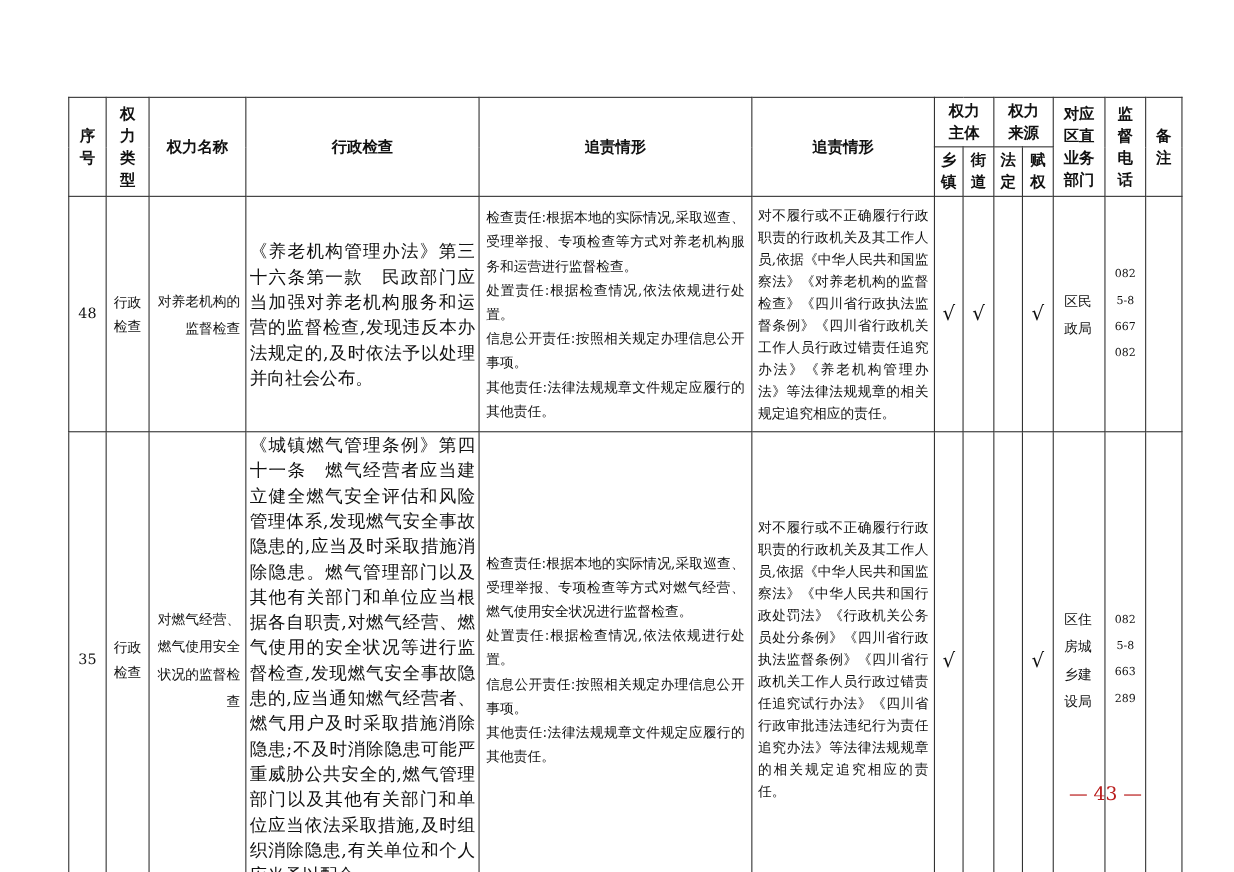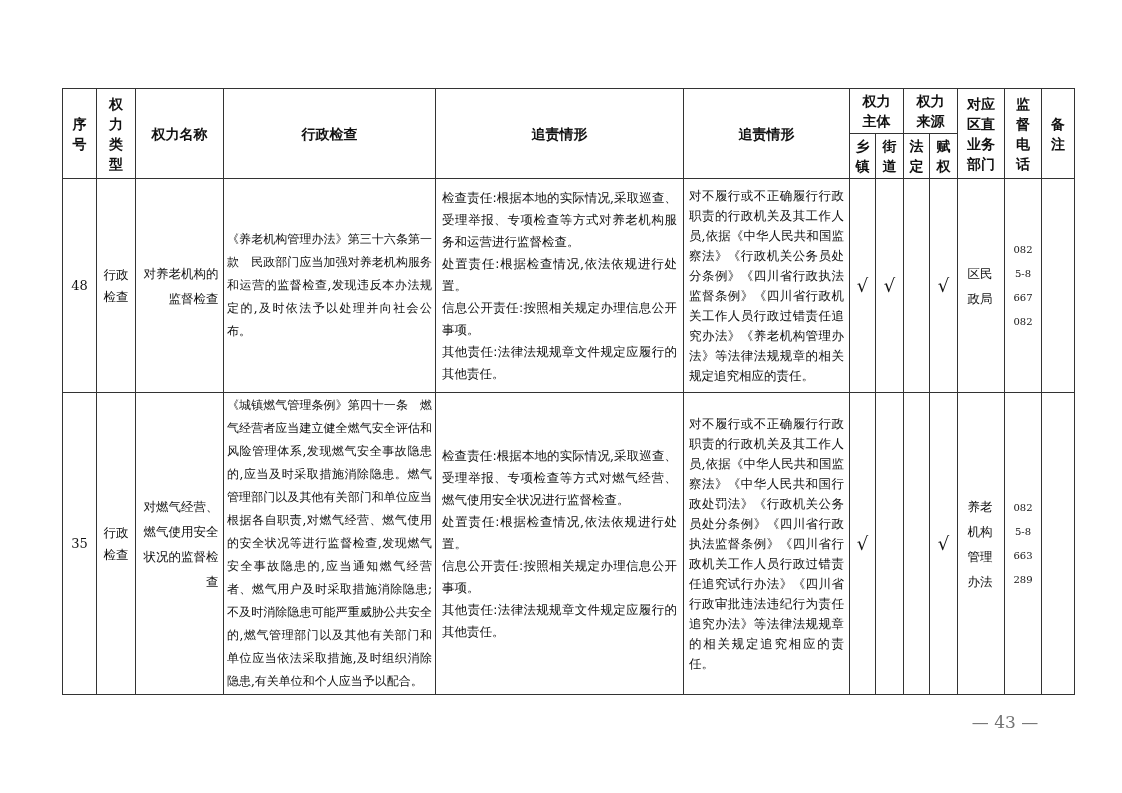--- a/index.html
+++ b/index.html
@@ -22,35 +22,35 @@
   tr.hdr-sub    { height:44px; }
   tr.row-48     { height:214px; }
   tr.row-49     { height:302px; }
 
   td { font-size:12.5px; }
   .c-serial  { text-align:center; font-size:13px; }
   .c-type    { text-align:center; line-height:22px; padding:0 4px; }
   .c-name    { padding:0; }
   .name-inner{ width:78px; margin:0 auto; line-height:25px; text-align:right; }
   .c-basis   { padding:0; }
-  .basis-text{ font-size:12px; line-height:23px; text-align:justify; padding:0 3px; }
+  .basis-text{ font-size:16px; line-height:23px; text-align:justify; padding:0 3px; }
   .c-duty    { padding:0 6px; }
   .duty-item { line-height:22px; text-align:justify; }
   .duty-label{ font-family:"DejaVu Sans","Liberation Sans",sans-serif; font-weight:400; }
   .c-acc     { padding:0; }
   .acc-text  { line-height:20px; text-align:justify; padding:0 5px; }
   .c-check   { text-align:center; font-size:18px; }
   .c-dept    { text-align:center; }
   .dept-inner{ width:27px; margin:14px auto; line-height:25px; text-align:left; }
   .c-phone   { text-align:center; }
   .c-phone div { line-height:24px; font-size:10px; }
   .c-remark  { text-align:center; }
   .page-number {
     position:absolute; left:935px; top:712px; width:140px;
-    text-align:center; font-size:17px; color:#737373;
+    text-align:center; font-size:17px; color:#b91c1c;
     font-family:"DejaVu Serif","Liberation Serif",serif;
   }
 </style>
 </head>
 <body>
 
 <div class="page">
   <table class="power-table">
     <colgroup>
       <col style="width:34px">
@@ -115,21 +115,21 @@
         <td class="c-basis">
           <div class="basis-text">《养老机构管理办法》第三十六条第一款　民政部门应当加强对养老机构服务和运营的监督检查,发现违反本办法规定的,及时依法予以处理并向社会公布。</div>
         </td>
         <td class="c-duty">
           <div class="duty-item"><span class="duty-label">检查责任:</span><span>根据本地的实际情况,采取巡查、受理举报、专项检查等方式对养老机构服务和运营进行监督检查。</span></div>
           <div class="duty-item"><span class="duty-label">处置责任:</span><span>根据检查情况,依法依规进行处置。</span></div>
           <div class="duty-item"><span class="duty-label">信息公开责任:</span><span>按照相关规定办理信息公开事项。</span></div>
           <div class="duty-item"><span class="duty-label">其他责任:</span><span>法律法规规章文件规定应履行的其他责任。</span></div>
         </td>
         <td class="c-acc">
-          <div class="acc-text">对不履行或不正确履行行政职责的行政机关及其工作人员,依据《中华人民共和国监察法》《行政机关公务员处分条例》《四川省行政执法监督条例》《四川省行政机关工作人员行政过错责任追究办法》《养老机构管理办法》等法律法规规章的相关规定追究相应的责任。</div>
+          <div class="acc-text">对不履行或不正确履行行政职责的行政机关及其工作人员,依据《中华人民共和国监察法》《对养老机构的监督检查》《四川省行政执法监督条例》《四川省行政机关工作人员行政过错责任追究办法》《养老机构管理办法》等法律法规规章的相关规定追究相应的责任。</div>
         </td>
         <td class="c-check">√</td>
         <td class="c-check">√</td>
         <td class="c-check"></td>
         <td class="c-check">√</td>
         <td class="c-dept">
           <div class="dept-inner">区民政局</div>
         </td>
         <td class="c-phone">
           <div>082</div>
@@ -155,21 +155,21 @@
           <div class="duty-item"><span class="duty-label">其他责任:</span><span>法律法规规章文件规定应履行的其他责任。</span></div>
         </td>
         <td class="c-acc">
           <div class="acc-text">对不履行或不正确履行行政职责的行政机关及其工作人员,依据《中华人民共和国监察法》《中华人民共和国行政处罚法》《行政机关公务员处分条例》《四川省行政执法监督条例》《四川省行政机关工作人员行政过错责任追究试行办法》《四川省行政审批违法违纪行为责任追究办法》等法律法规规章的相关规定追究相应的责任。</div>
         </td>
         <td class="c-check">√</td>
         <td class="c-check"></td>
         <td class="c-check"></td>
         <td class="c-check">√</td>
         <td class="c-dept">
-          <div class="dept-inner">养老机构管理办法</div>
+          <div class="dept-inner">区住房城乡建设局</div>
         </td>
         <td class="c-phone">
           <div>082</div>
           <div>5-8</div>
           <div>663</div>
           <div>289</div>
         </td>
         <td class="c-remark"></td>
       </tr>
     </tbody>

